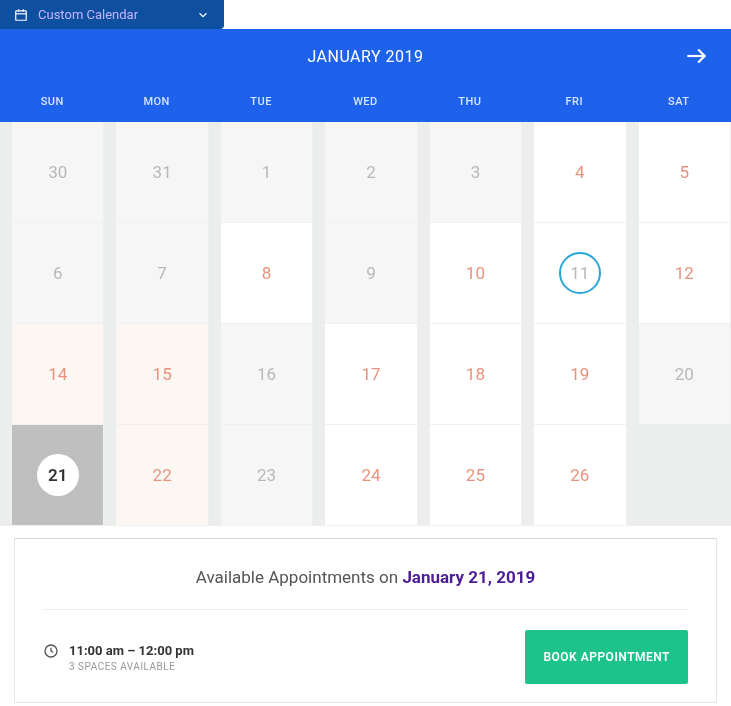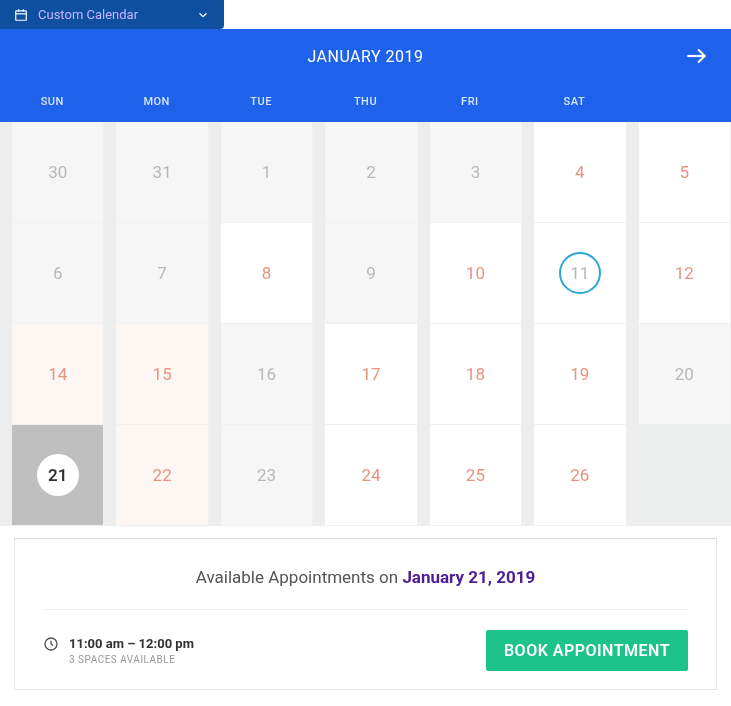--- a/index.html
+++ b/index.html
@@ -20,21 +20,21 @@
     .cell.today-circle span { width: 42px; height: 42px; border: 2px solid #2aa7d8; border-radius: 50%; display: flex; align-items: center; justify-content: center; color: #b8b8b8; }
     .cell.selected { background: #bfbfbf; }
     .cell.selected span { width: 42px; height: 42px; background: #fff; border-radius: 50%; display: flex; align-items: center; justify-content: center; color: #333; font-weight: 600; }
     .appointments-panel { margin: 12px 14px 0 14px; background: #fff; border: 1px solid #e6e6e6; border-top: 1px solid #d8d8d8; padding: 28px 28px 18px 28px; }
     .appt-title { text-align: center; color: #555; font-size: 17px; font-weight: 400; padding-bottom: 22px; border-bottom: 1px solid #eee; }
     .appt-title strong { color: #4c1d95; font-weight: 700; }
     .slot-row { display: flex; justify-content: space-between; align-items: center; padding-top: 20px; }
     .slot-left { display: flex; gap: 10px; align-items: flex-start; }
     .slot-time { font-size: 13px; font-weight: 700; color: #333; }
     .slot-avail { font-size: 10px; color: #999; letter-spacing: 0.5px; margin-top: 3px; }
-    .book-btn { background: #1ec28b; color: #fff; border: none; padding: 11px 18px; font-size: 16px; font-weight: 600; letter-spacing: 0.5px; border-radius: 2px; cursor: pointer; }
+    .book-btn { background: #1ec28b; color: #fff; border: none; padding: 20px 18px; font-size: 12px; font-weight: 600; letter-spacing: 0.5px; border-radius: 2px; cursor: pointer; }
     svg { display: block; }
   </style>
 </head>
 <body>
 
 
 
 <div class="dropdown-tab">
   <span class="dropdown-left">
     <span>
@@ -61,20 +61,21 @@
       <svg width="26" height="26" viewBox="0 0 24 24" fill="none" stroke="#fff" stroke-width="2">
           <line x1="4" y1="12" x2="20" y2="12"></line>
           <polyline points="14 6 20 12 14 18"></polyline>
         </svg>
     </span>
   </div>
   <div class="dow-row" id="dow-row">
       <div class="dow-cell">SUN</div>
       <div class="dow-cell">MON</div>
       <div class="dow-cell">TUE</div>
+      <div class="dow-cell">WED</div>
       <div class="dow-cell">THU</div>
       <div class="dow-cell">FRI</div>
       <div class="dow-cell">SAT</div>
     </div>
   <div class="grid" id="grid">
       <div class="cell dim">
         <span>30</span>
       </div>
       <div class="cell dim">
         <span>31</span>

